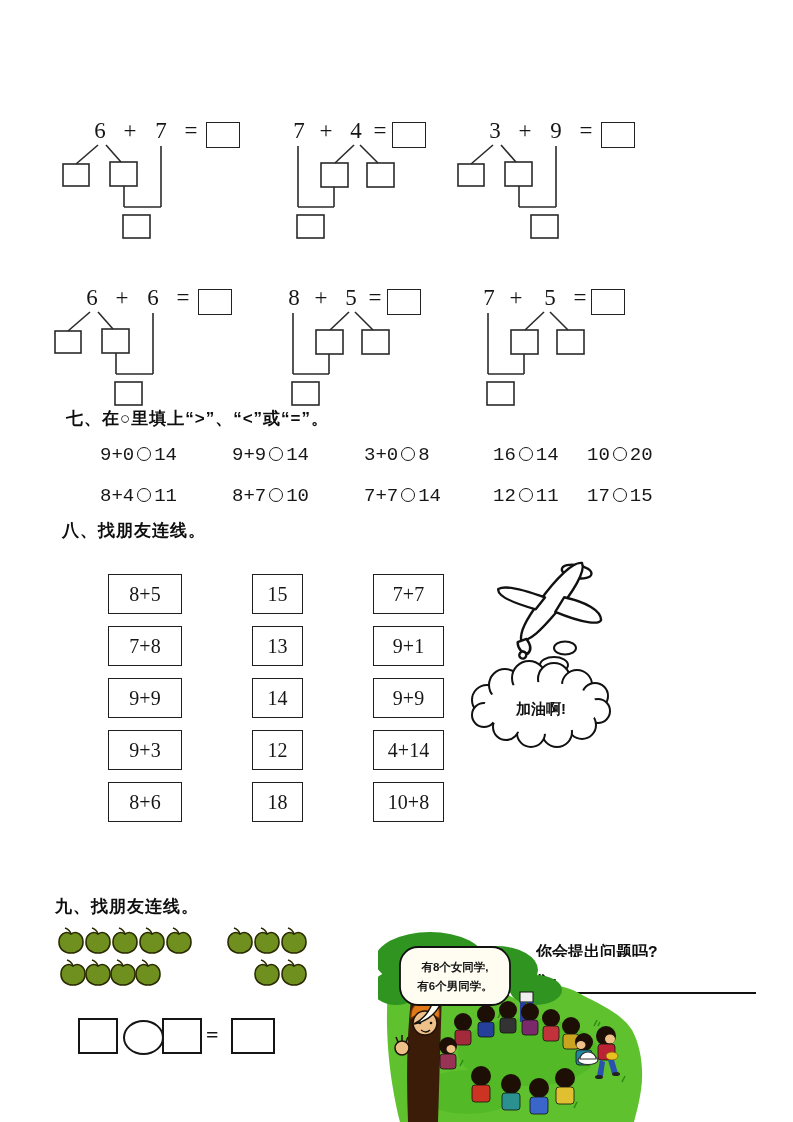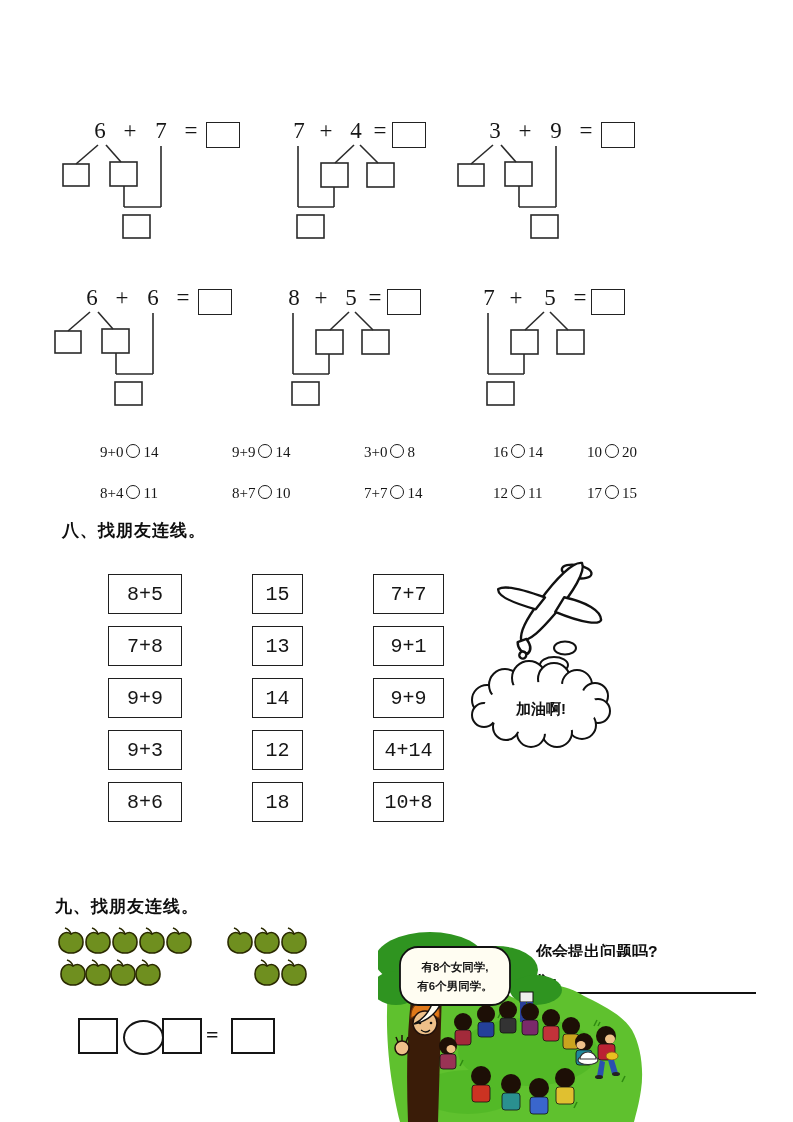--- a/index.html
+++ b/index.html
@@ -11,26 +11,26 @@
   .bond line, .bond polyline{stroke:#2a2a2a;stroke-width:1.6;}
   .bond rect{fill:none;stroke:#2a2a2a;stroke-width:1.6;}
   .num{position:absolute;top:0;width:18px;text-align:center;
        font-family:"Liberation Serif",serif;font-size:23px;line-height:26px;}
   .ansbox{position:absolute;top:4px;width:32px;height:24px;border:1.7px solid #222;background:#fff;}
   .ta .n1{left:31px}.ta .op{left:61px}.ta .n2{left:92px}.ta .eq{left:122px}.ta .ansbox{left:146px}
   .tb .n1{left:2px}.tb .op{left:29px}.tb .n2{left:59px}.tb .eq{left:83px}.tb .ansbox{left:104px}
   
   .stitle{position:absolute;font-weight:700;font-size:17px;letter-spacing:1px;color:#0e0e0e;}
   
-  .cmp{position:absolute;font-family:Liberation Serif, serif;font-size:15px;white-space:nowrap;}
+  .cmp{position:absolute;font-family:Liberation Mono, monospace;font-size:19px;white-space:nowrap;}
   .circ{display:inline-block;width:12px;height:12px;border:1.6px solid #1a1a1a;border-radius:50%;
         margin:0 3px;vertical-align:-1px;background:#fff;}
   
   .mbox{position:absolute;border:1.6px solid #1f1f1f;background:#fff;display:flex;align-items:center;
-        justify-content:center;font-family:Liberation Mono, monospace;font-size:20px;}
+        justify-content:center;font-family:Liberation Serif, serif;font-size:20px;}
   .plane-area{position:absolute;left:462px;top:548px;}
   .ctxt{font-family:"Liberation Sans",sans-serif;font-weight:700;font-size:15px;fill:#111;text-anchor:middle;}
   
   #apples-svg{position:absolute;left:55px;top:923px;}
   .eqbox{position:absolute;border:2px solid #151515;background:#fff;}
   .eqcirc{position:absolute;border:2px solid #151515;border-radius:50%;background:#fff;}
   .eqsign{position:absolute;font-family:"Liberation Serif",serif;font-weight:700;font-size:22px;}
   .clip-top{position:absolute;overflow:hidden;white-space:nowrap;font-weight:700;color:#0e0e0e;font-family:Liberation Mono, monospace;}
   #answer-line{position:absolute;left:549px;top:973px;width:207px;height:19px;border-bottom:2px solid #111;}
   #scene-svg{position:absolute;left:378px;top:930px;}
@@ -142,20 +142,21 @@
         <line x1="10" y1="89" x2="46" y2="89"></line>
       <rect x="9" y="97" width="27" height="23"></rect>
     </svg>
     <span class="num n1">7</span>
     <span class="num op">+</span>
     <span class="num n2" style="left:63px">5</span>
     <span class="num eq" style="left:93px">=</span>
     <span class="ansbox" style="left:113px"></span>
   </div>
 
+  <div class="stitle" style="left:66px;top:407px">七、在○里填上“&gt;”、“&lt;”或“=”。</div>
 
   <span class="cmp" style="left:100px;top:444px"><span>9+0</span><span class="circ"></span><span>14</span></span>
   <span class="cmp" style="left:232px;top:444px"><span>9+9</span><span class="circ"></span><span>14</span></span>
   <span class="cmp" style="left:364px;top:444px"><span>3+0</span><span class="circ"></span><span>8</span></span>
   <span class="cmp" style="left:493px;top:444px"><span>16</span><span class="circ"></span><span>14</span></span>
   <span class="cmp" style="left:587px;top:444px"><span>10</span><span class="circ"></span><span>20</span></span>
 
   <span class="cmp" style="left:100px;top:485px"><span>8+4</span><span class="circ"></span><span>11</span></span>
   <span class="cmp" style="left:232px;top:485px"><span>8+7</span><span class="circ"></span><span>10</span></span>
   <span class="cmp" style="left:364px;top:485px"><span>7+7</span><span class="circ"></span><span>14</span></span>

